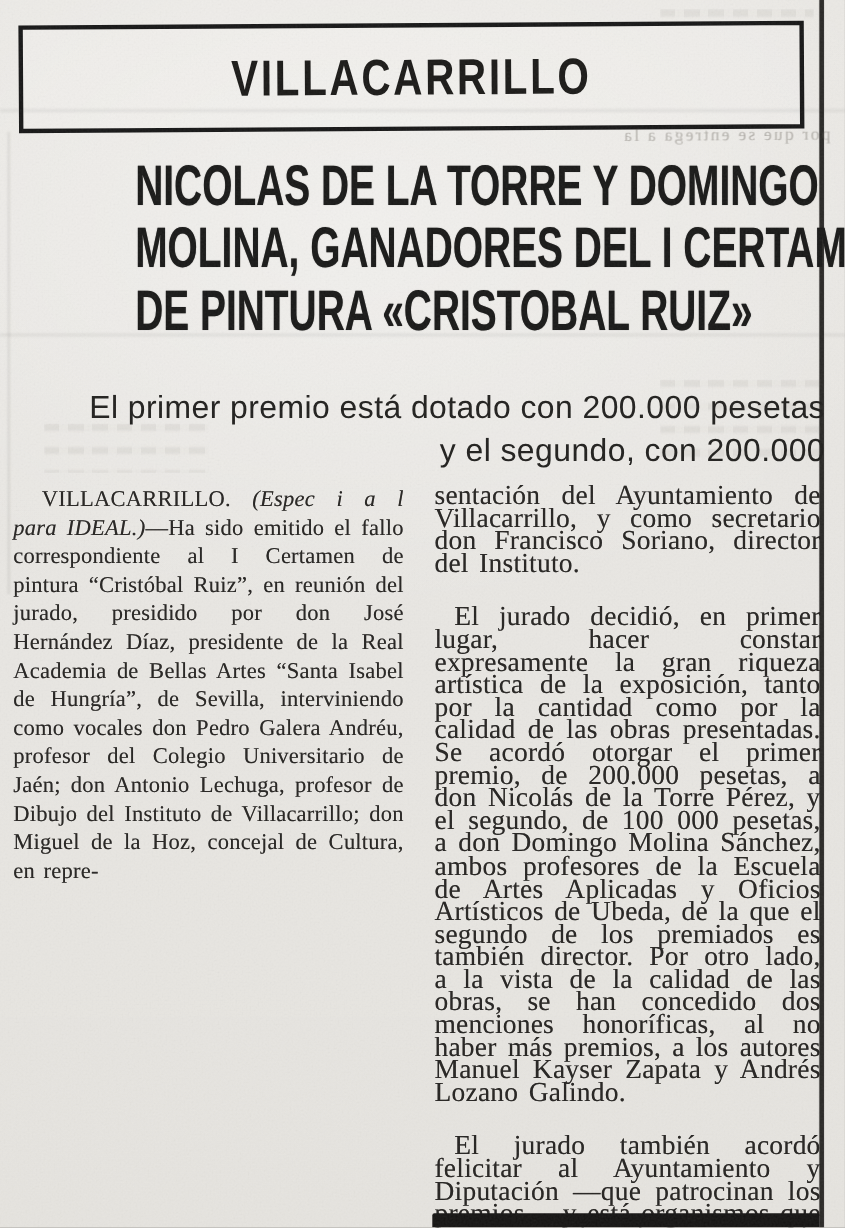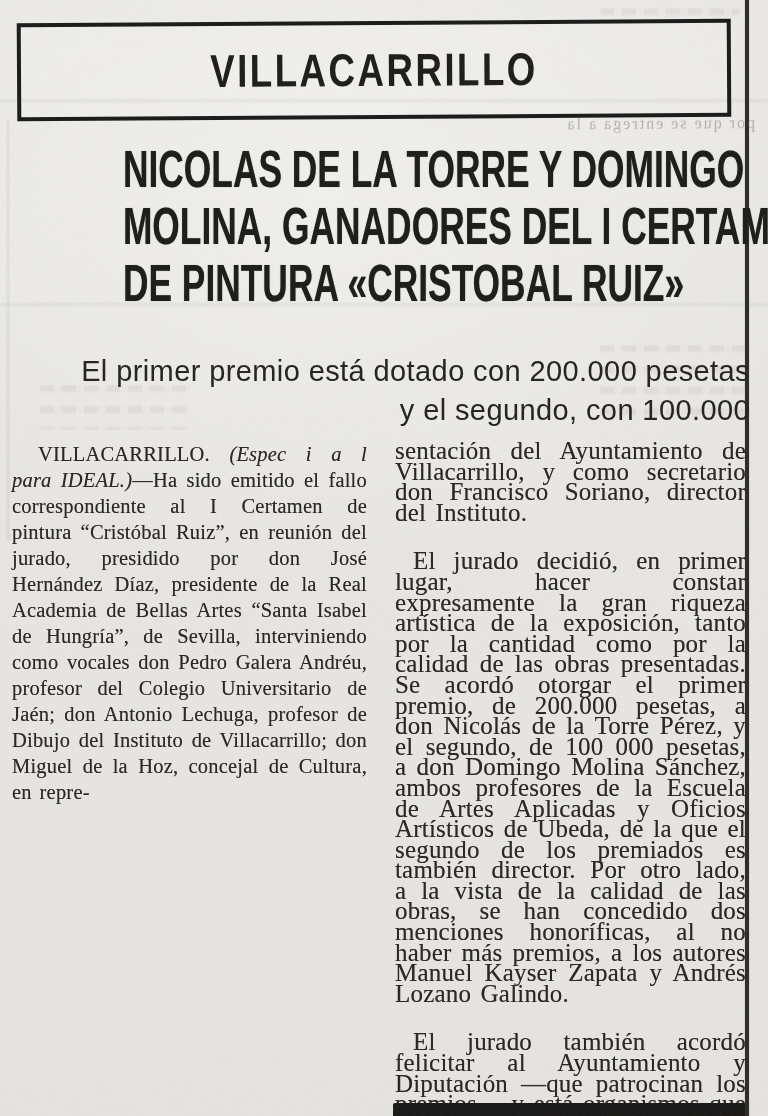--- a/index.html
+++ b/index.html
@@ -116,21 +116,21 @@
   <div class="crease-v"></div>
 
   <h1 class="headline">
     <span class="hl-line">NICOLAS DE LA TORRE Y DOMINGO</span>
     <span class="hl-line">MOLINA, GANADORES DEL I CERTAMEN</span>
     <span class="hl-line">DE PINTURA «CRISTOBAL RUIZ»</span>
   </h1>
 
   <div class="subhead">
     <span class="sh-line">El primer premio está dotado con 200.000 pesetas</span>
-    <span class="sh-line">y el segundo, con 100.000</span>
+    <span class="sh-line">y el segundo, con 200.000</span>
   </div>
 
   <div class="columns">
     <div class="col col-left">
       <p class="lead-par">
         <span>VILLACARRILLO. </span><em>(Espec i a l para IDEAL.)</em><span>—Ha sido emitido el fallo correspondiente al I Certamen de pintura “Cristóbal Ruiz”, en reunión del jurado, presidido por don José Hernández Díaz, presidente de la Real Academia de Bellas Artes “Santa Isabel de Hungría”, de Sevilla, interviniendo como vocales don Pedro Galera Andréu, profesor del Colegio Universitario de Jaén; don Antonio Lechuga, profesor de Dibujo del Instituto de Villacarrillo; don Miguel de la Hoz, concejal de Cultura, en repre-</span>
       </p>
     </div>
     <div class="col col-right">
       <p>sentación del Ayuntamiento de Villacarrillo, y como secretario don Francisco Soriano, director del Instituto.</p>

